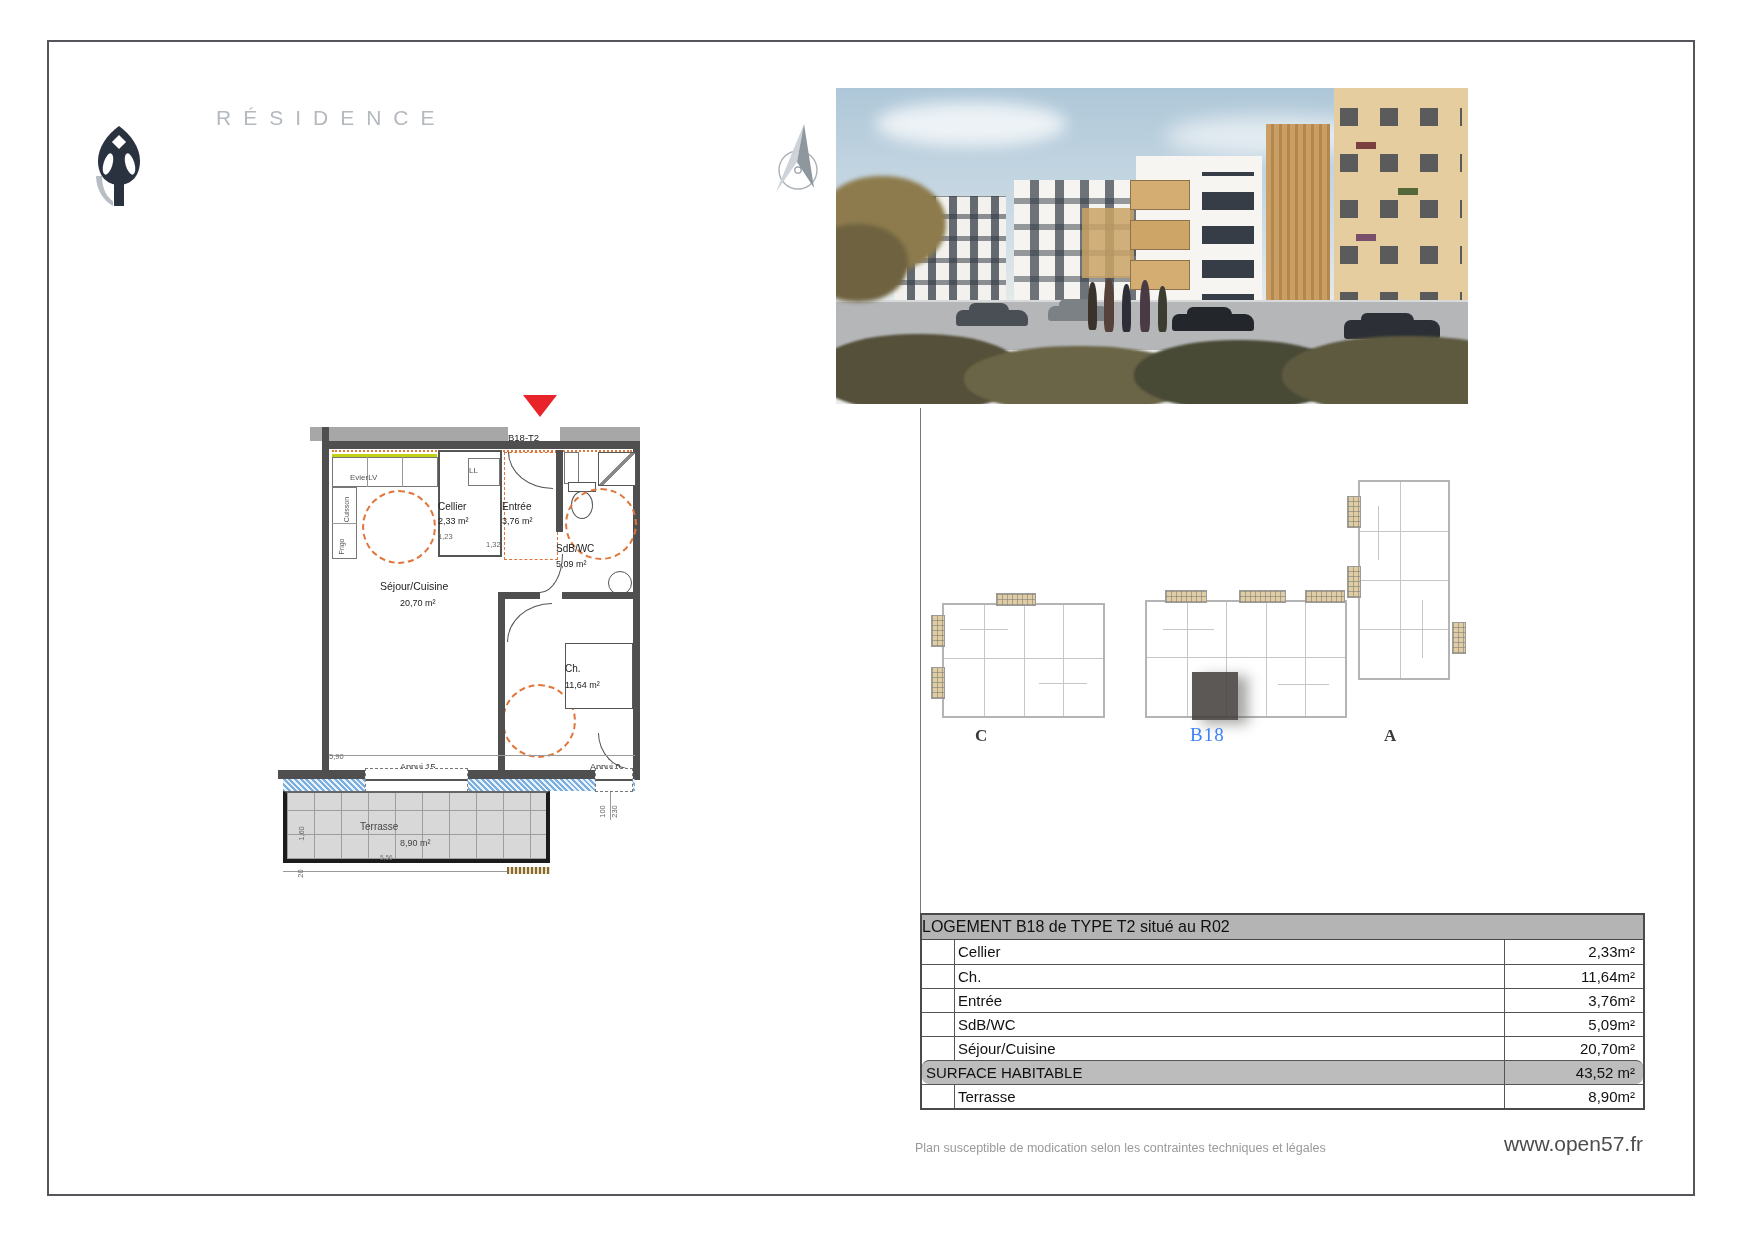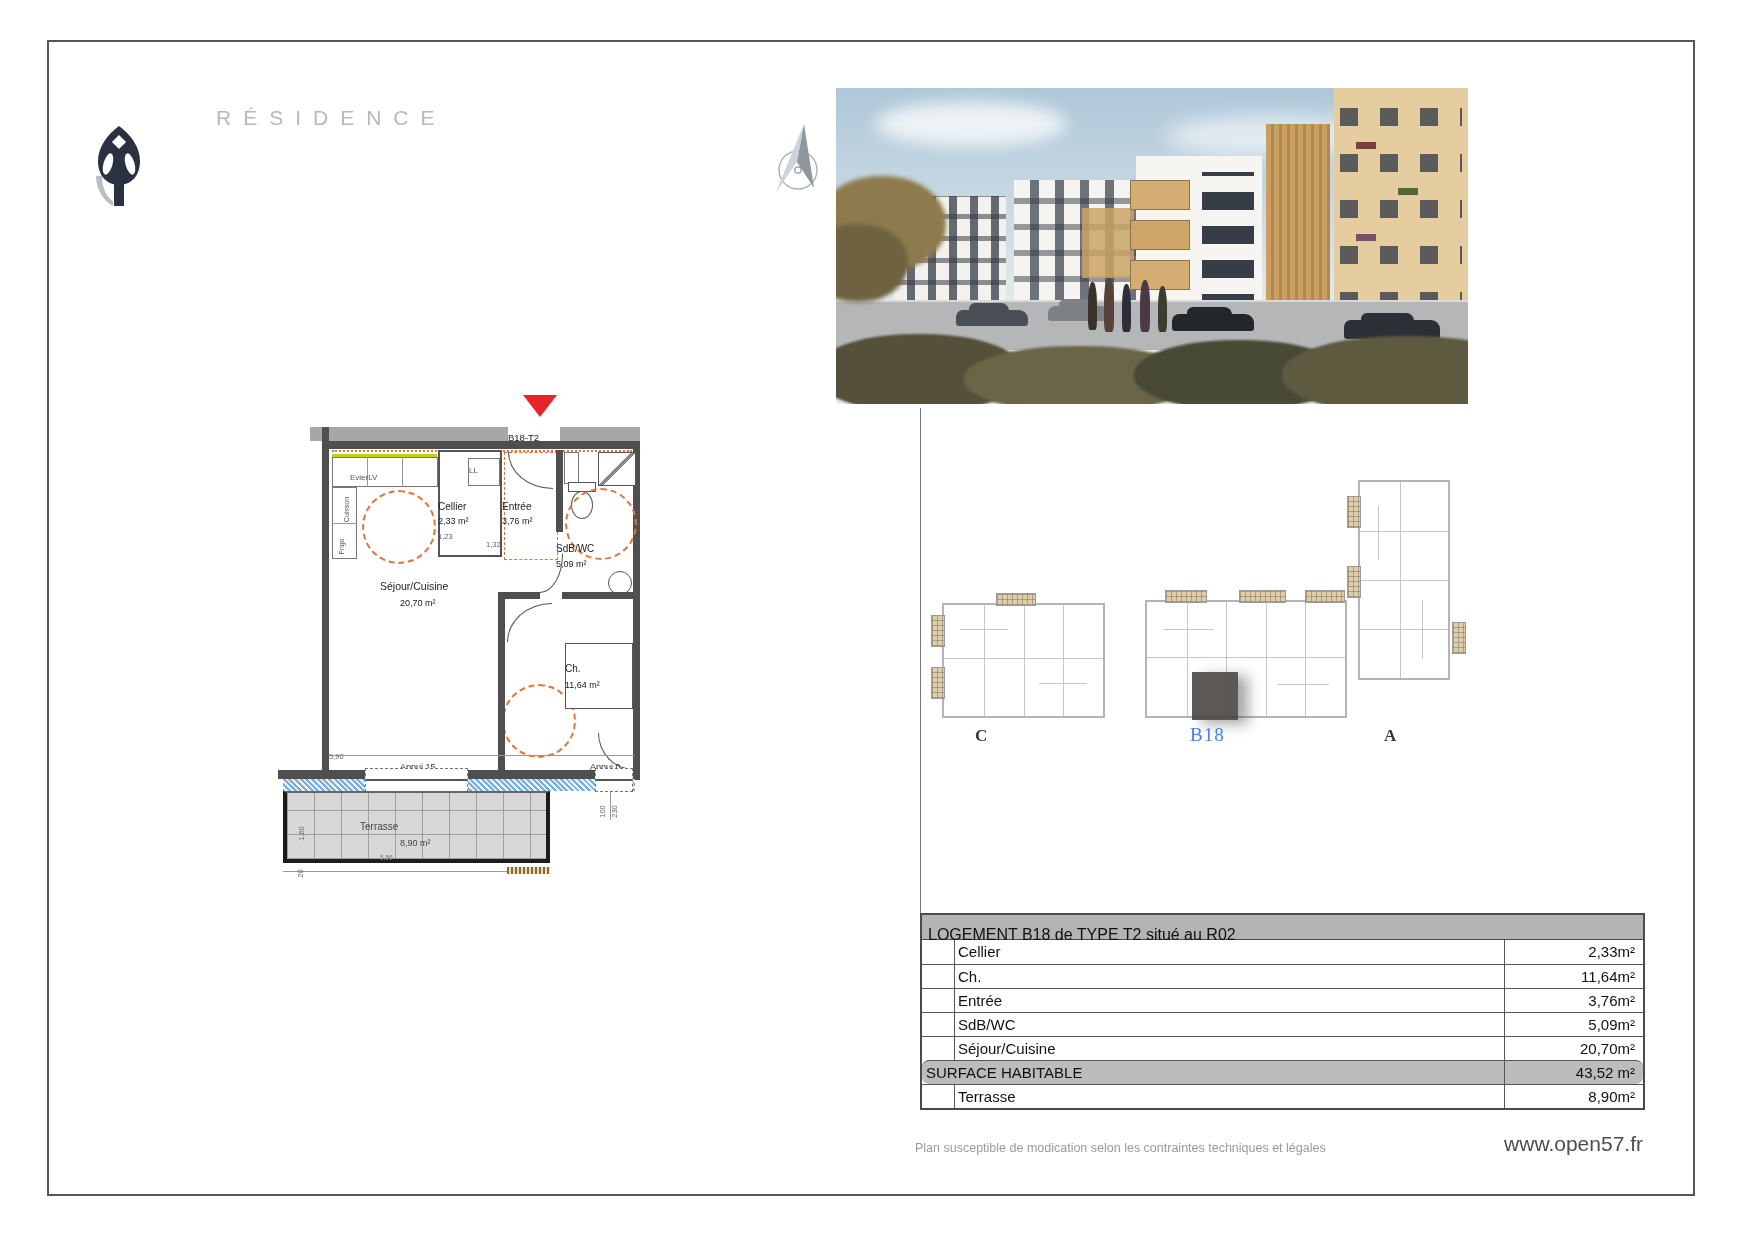--- a/index.html
+++ b/index.html
@@ -264,21 +264,21 @@
   </div>
   <div class="abs ctr" style="left:975px;top:726px;width:40px;">
     <span style="font-family:'Liberation Serif',serif;font-weight:bold;font-size:17px;color:#3a3a3a;letter-spacing:1px;">C</span></div>
   <div class="abs ctr" style="left:1190px;top:724px;width:80px;">
     <span style="font-family:'Liberation Serif',serif;font-weight:normal;font-size:19px;color:#3b82f6;letter-spacing:1px;">B18</span></div>
   <div class="abs ctr" style="left:1384px;top:726px;width:40px;">
     <span style="font-family:'Liberation Serif',serif;font-weight:bold;font-size:17px;color:#3a3a3a;letter-spacing:1px;">A</span></div>
 
   <div class="abs" style="left:920px;top:913px;width:721px;height:193px;border:2px solid #4a4a4a;box-sizing:content-box;background:#fff;">
     <div class="abs" style="left:0;top:0;width:721px;height:25px;background:#b4b4b4;border-bottom:1px solid #4a4a4a;box-sizing:border-box;">
-      <span class="abs" style="left:6px;top:3px;font-size:16px;color:#111;margin-top:8px;">LOGEMENT B18 de TYPE T2 situé au R02</span>
+      <span class="abs" style="left:0;top:3px;font-size:16px;color:#111;">LOGEMENT B18 de TYPE T2 situé au R02</span>
     </div>
     <div class="tblrow" style="top:25px;border-top:none;">
       <div class="colline"></div>
         <div class="valline"></div>
       <span class="tbllabel">Cellier</span>
       <span class="tblvalue">2,33m²</span>
     </div>
     <div class="tblrow" style="top:49px;">
       <div class="colline"></div>
         <div class="valline"></div>

